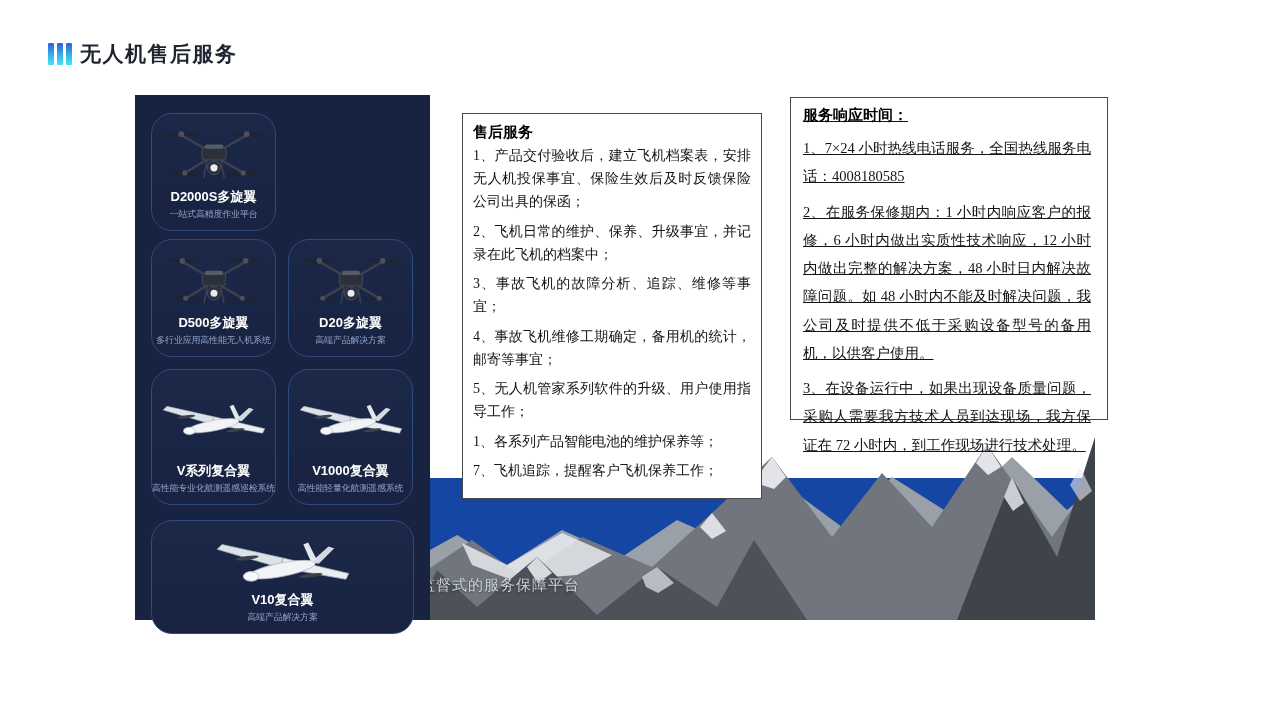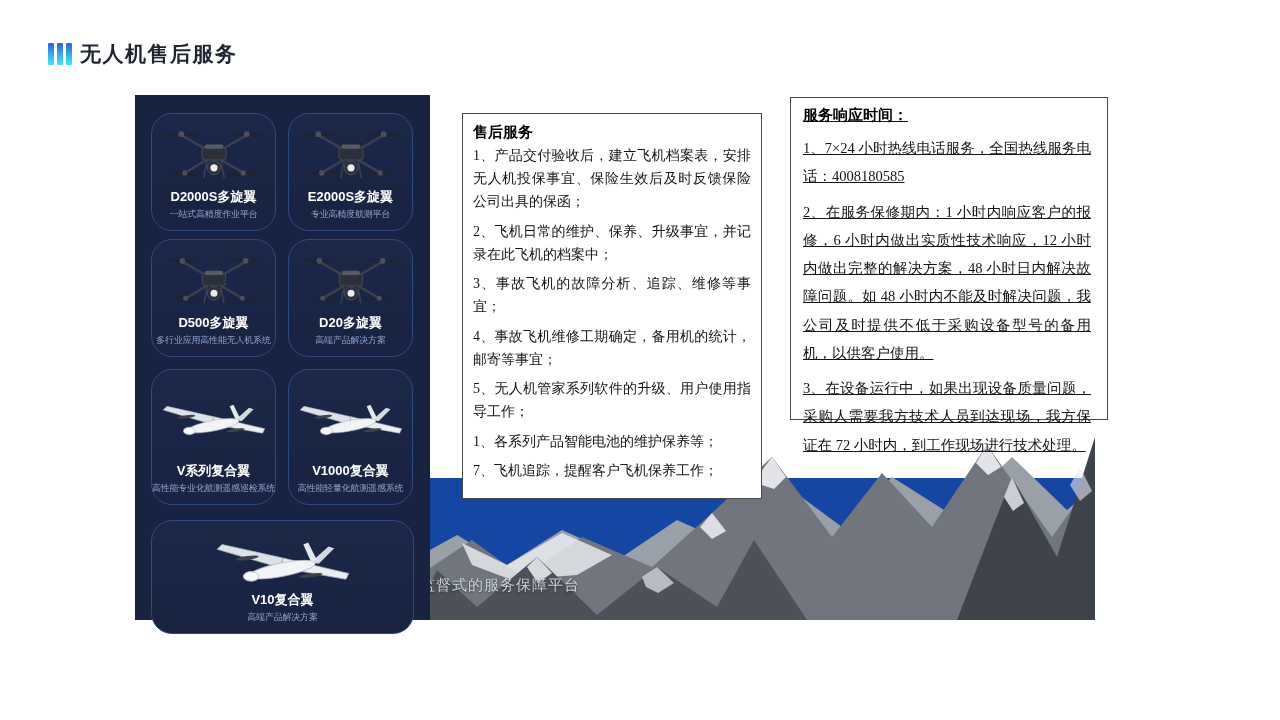--- a/index.html
+++ b/index.html
@@ -118,29 +118,20 @@
   <div class="card-row row-1">
     <div class="product-card">
       <div class="drone-img">
         <svg width="110" height="62" viewBox="0 0 120 72">
             <use href="#quad-drone"></use>
           </svg>
       </div>
       <div class="product-name">D2000S多旋翼</div>
       <div class="product-sub">一站式高精度作业平台</div>
     </div>
-    <div class="product-card">
-      <div class="drone-img">
-        <svg width="110" height="62" viewBox="0 0 120 72">
-            <use href="#quad-drone"></use>
-          </svg>
-      </div>
-      <div class="product-name">E2000S多旋翼</div>
-      <div class="product-sub">专业高精度航测平台</div>
-    </div>
   </div>
   <div class="card-row row-2">
     <div class="product-card">
       <div class="drone-img">
         <svg width="110" height="60" viewBox="0 0 120 72">
             <use href="#quad-drone"></use>
           </svg>
       </div>
       <div class="product-name">D500多旋翼</div>
       <div class="product-sub">多行业应用高性能无人机系统</div>

